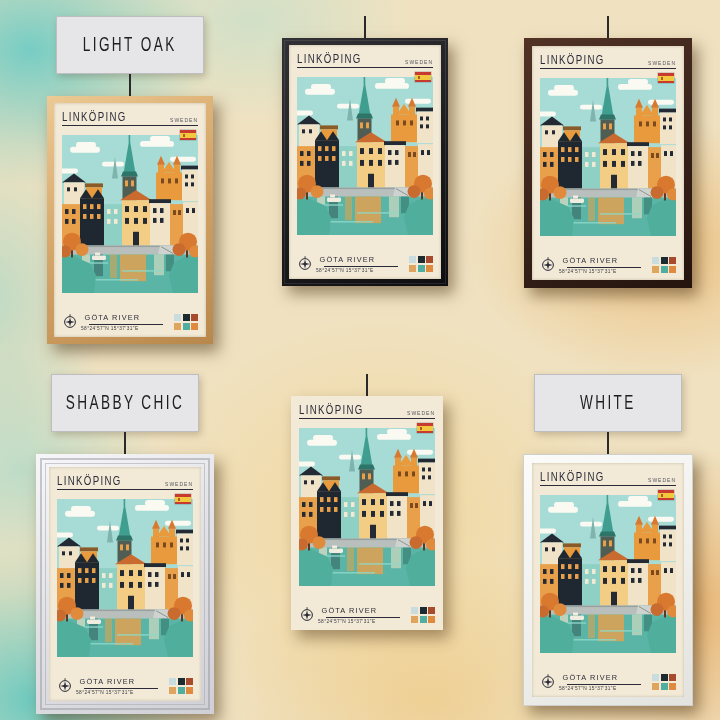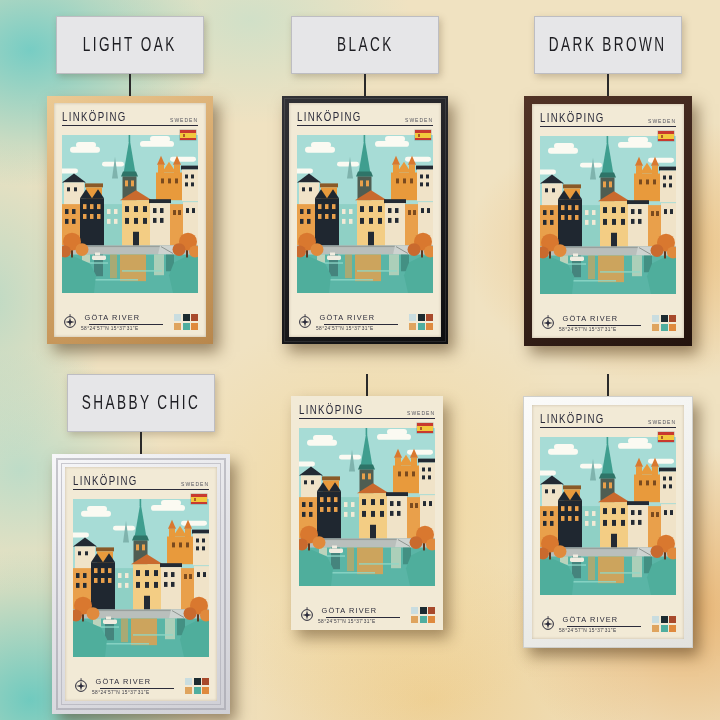--- a/index.html
+++ b/index.html
@@ -13,21 +13,21 @@
       radial-gradient(ellipse 240px 210px at 30px 700px,  rgba(80,196,190,.80), rgba(80,196,190,0) 72%),
       radial-gradient(ellipse 230px 150px at 250px 20px,  rgba(150,220,212,.35), rgba(150,220,212,0) 70%),
       radial-gradient(ellipse 280px 190px at 660px 250px, rgba(233,169,84,.55), rgba(233,169,84,0) 70%),
       radial-gradient(ellipse 250px 230px at 690px 610px, rgba(228,148,58,.55), rgba(228,148,58,0) 72%),
       radial-gradient(ellipse 320px 280px at 380px 520px, rgba(241,205,128,.55), rgba(241,205,128,0) 75%),
       radial-gradient(ellipse 300px 200px at 430px 700px, rgba(236,186,96,.45), rgba(236,186,96,0) 72%),
       #f0e2c1;
   }
   .cell{position:absolute;width:178px;display:flex;flex-direction:column;align-items:center;}
   .pos-0{left:41px;top:16px}  .pos-1{left:276px;top:16px}  .pos-2{left:519px;top:16px}
-  .pos-3{left:52px;top:374px} .pos-4{left:278px;top:374px} .pos-5{left:519px;top:374px}
+  .pos-3{left:36px;top:374px} .pos-4{left:278px;top:374px} .pos-5{left:519px;top:374px}
 
   .label-box{
     width:146px;height:56px;display:flex;align-items:center;justify-content:center;
     background:#e6e6e8;border:1px solid #bdbdc2;box-shadow:2px 3px 7px rgba(90,70,40,.28);
   }
   .label-text{
     font-size:17px;color:#1d1d22;white-space:nowrap;
     letter-spacing:3px;transform:scaleX(.8) scaleY(1.18);font-weight:400;
   }
   .wire{width:2px;height:22px;background:#2a2a2a;}
@@ -215,23 +215,20 @@
               <div class="swatch" style="background: rgb(223, 164, 94);"></div>
               <div class="swatch" style="background: rgb(79, 174, 159);"></div>
               <div class="swatch" style="background: rgb(223, 138, 62);"></div>
             </div>
         </div>
       </div>
     </div>
   </div>
 
   <div class="cell pos-1">
-    <div class="label-box">
-      <span class="label-text">BLACK</span>
-    </div>
     <div class="wire"></div>
     <div class="frame frame-black">
       <div class="paper">
         <div class="p-header">
           <span class="p-title">LINKÖPING</span>
           <span class="p-country">SWEDEN</span>
         </div>
         <div class="flag">
           <div class="red"></div>
             <div class="yellow"></div>
@@ -362,23 +359,20 @@
               <div class="swatch" style="background: rgb(223, 164, 94);"></div>
               <div class="swatch" style="background: rgb(79, 174, 159);"></div>
               <div class="swatch" style="background: rgb(223, 138, 62);"></div>
             </div>
         </div>
       </div>
     </div>
   </div>
 
   <div class="cell pos-2">
-    <div class="label-box">
-      <span class="label-text">DARK BROWN</span>
-    </div>
     <div class="wire"></div>
     <div class="frame frame-dark-brown">
       <div class="paper">
         <div class="p-header">
           <span class="p-title">LINKÖPING</span>
           <span class="p-country">SWEDEN</span>
         </div>
         <div class="flag">
           <div class="red"></div>
             <div class="yellow"></div>
@@ -800,20 +794,23 @@
               <div class="swatch" style="background: rgb(223, 164, 94);"></div>
               <div class="swatch" style="background: rgb(79, 174, 159);"></div>
               <div class="swatch" style="background: rgb(223, 138, 62);"></div>
             </div>
         </div>
       </div>
     </div>
   </div>
 
   <div class="cell pos-5">
+    <div class="label-box">
+      <span class="label-text">WHITE</span>
+    </div>
     <div class="wire"></div>
     <div class="frame frame-white">
       <div class="paper">
         <div class="p-header">
           <span class="p-title">LINKÖPING</span>
           <span class="p-country">SWEDEN</span>
         </div>
         <div class="flag">
           <div class="red"></div>
             <div class="yellow"></div>

